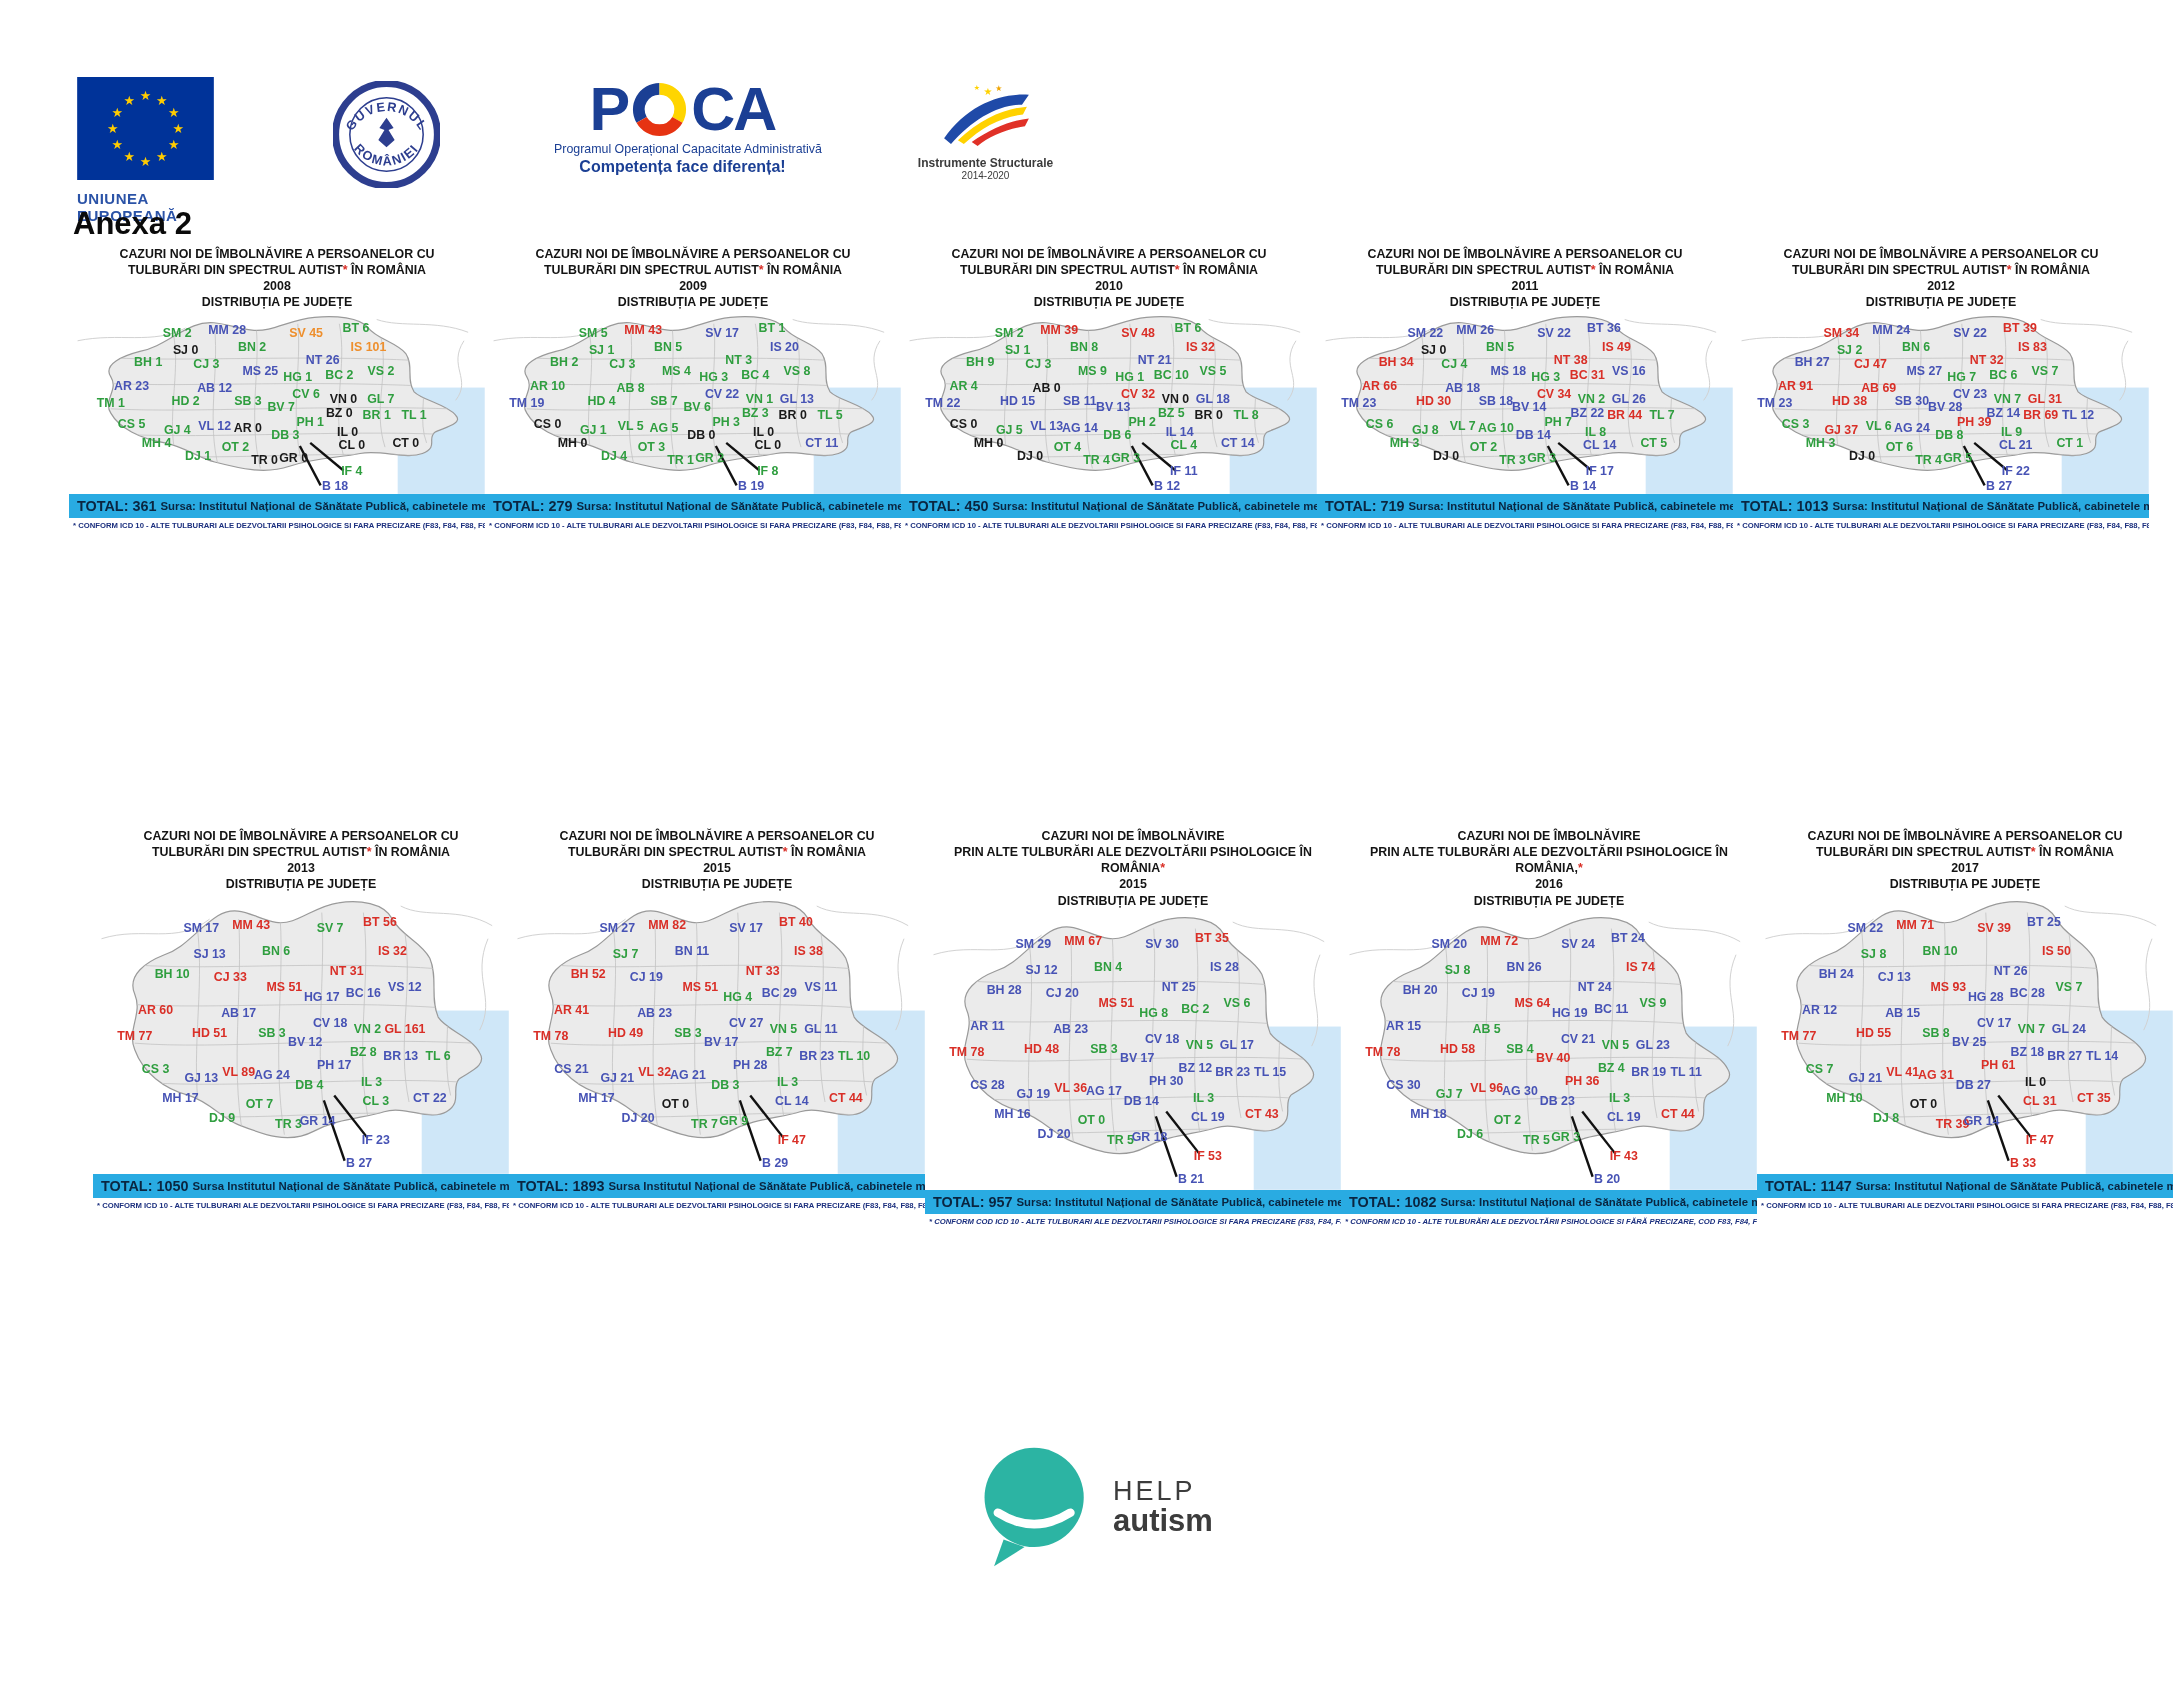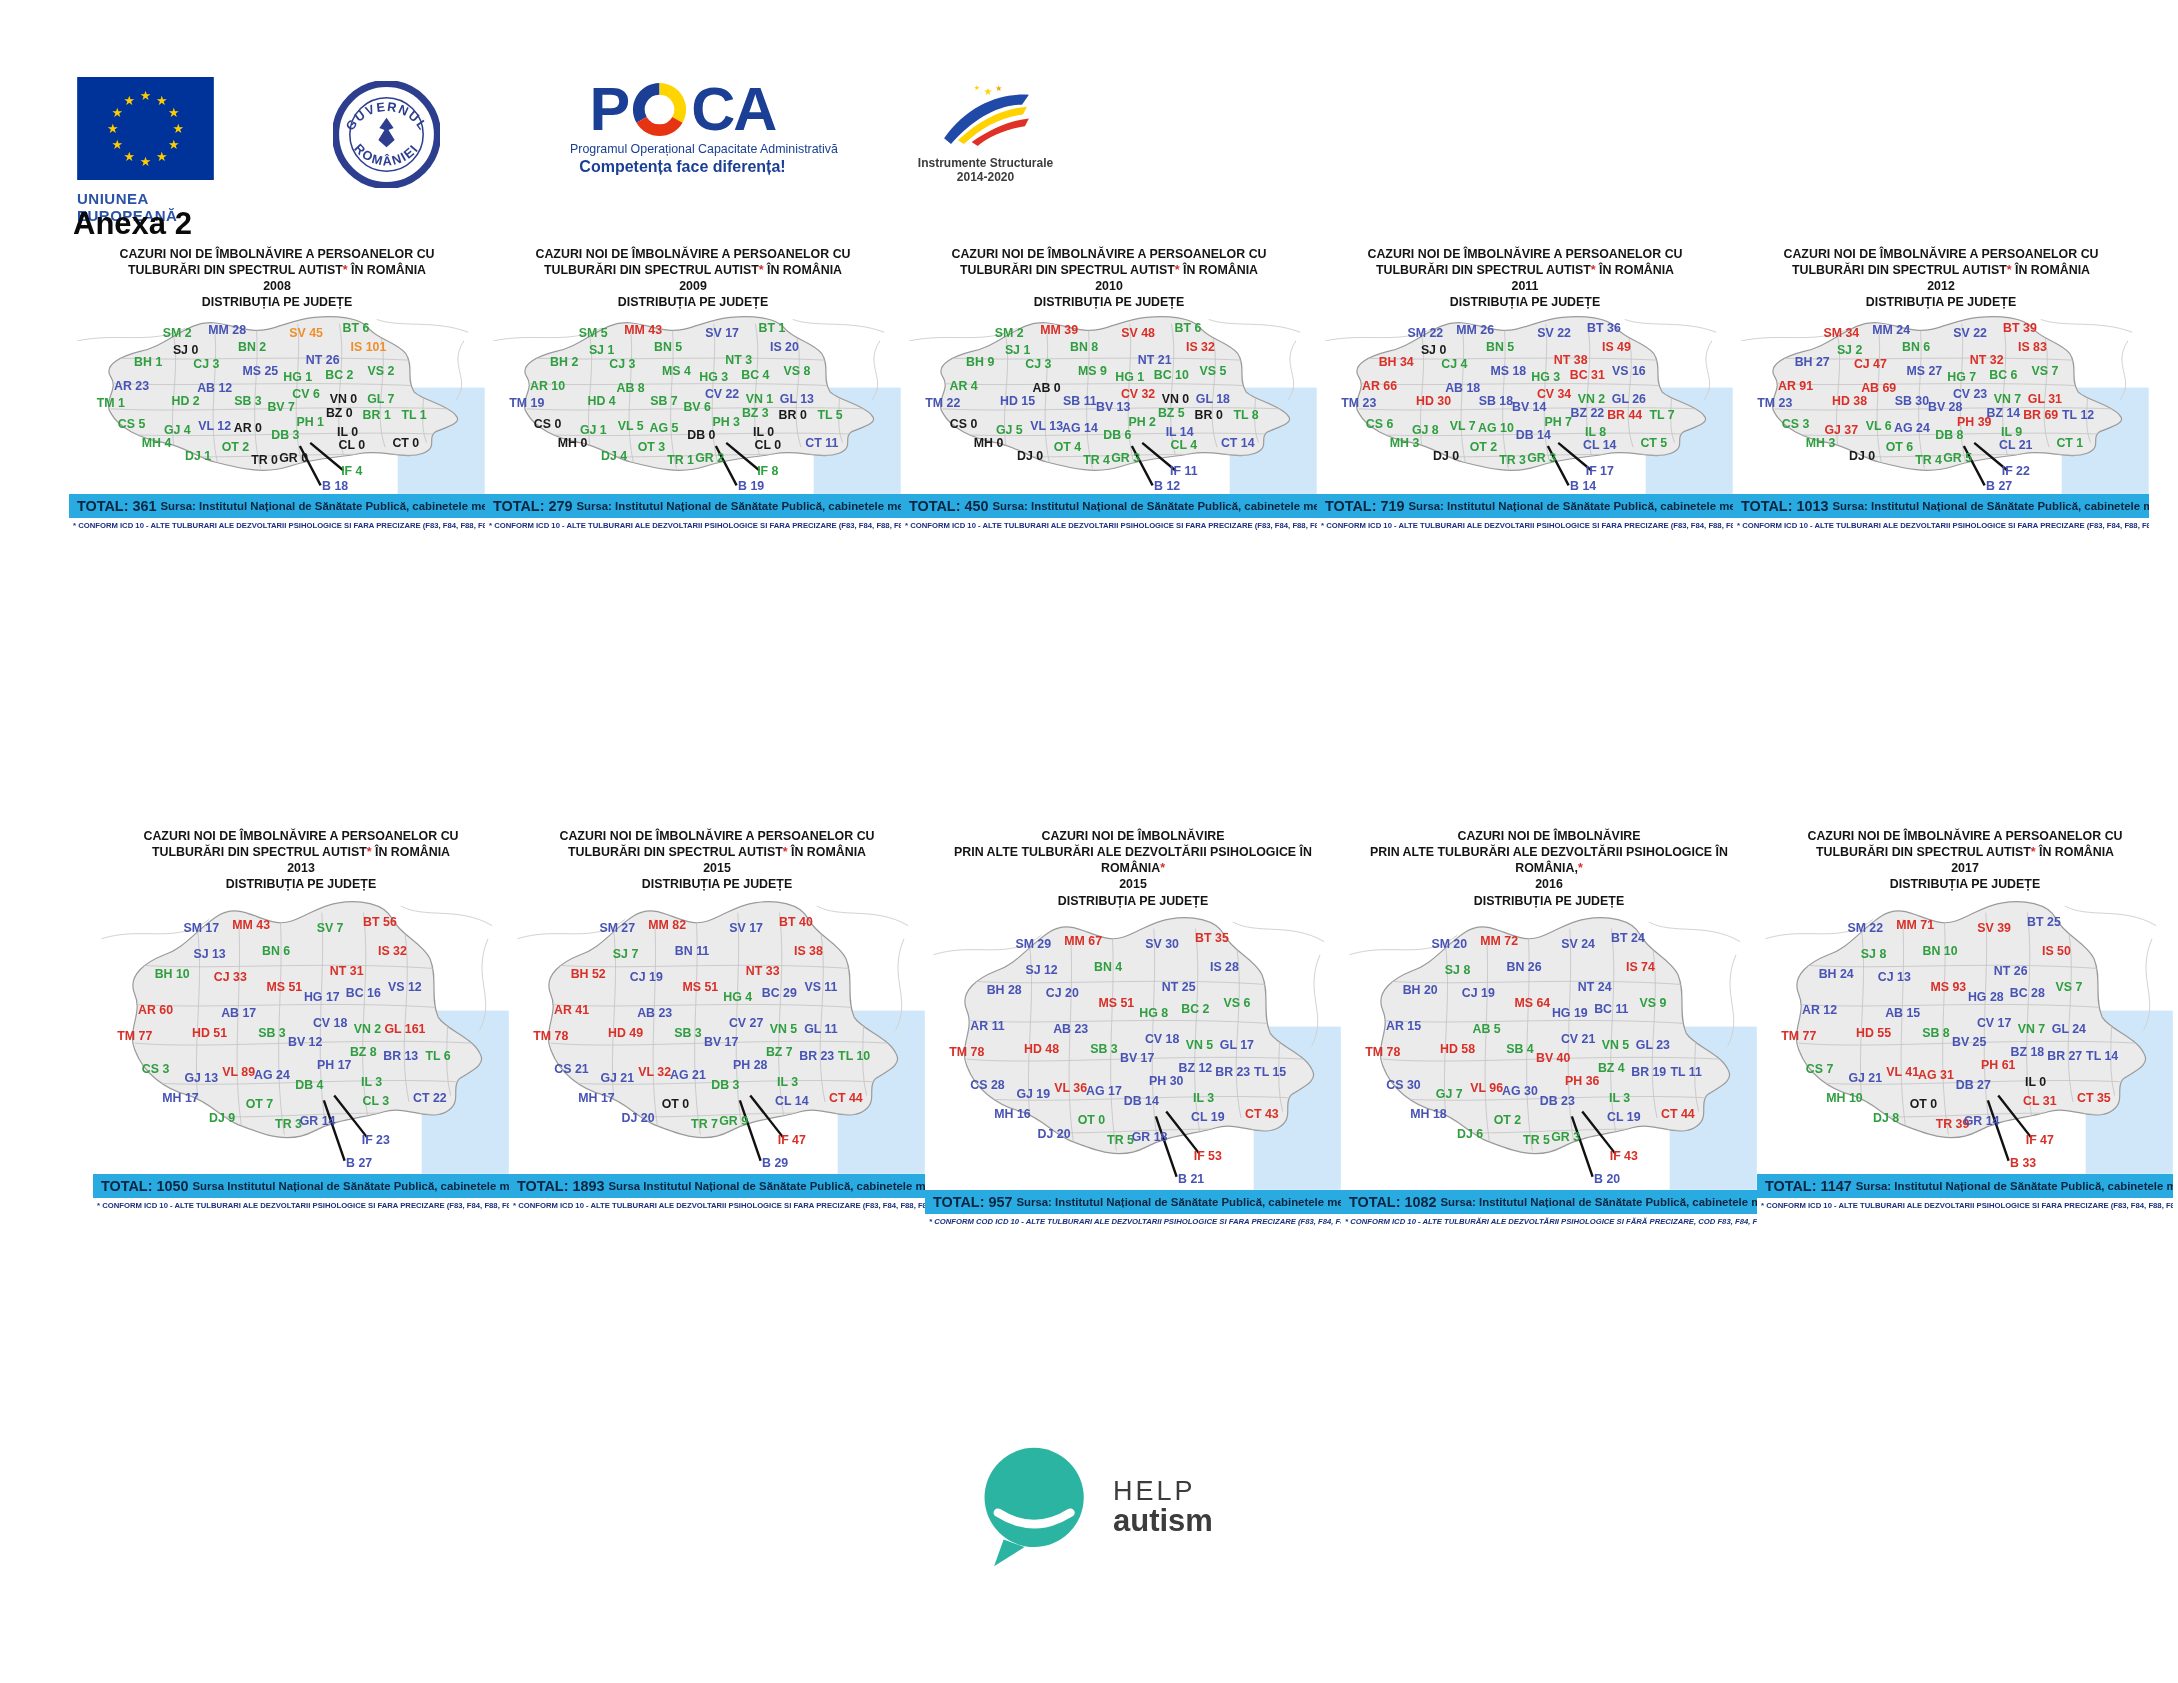--- a/index.html
+++ b/index.html
@@ -6,25 +6,25 @@
   body{width:2178px;height:1683px;position:relative;font-family:"Liberation Sans",sans-serif;overflow:hidden;}
 
   
   .hdr{position:absolute;}
   #eu-logo{left:77px;top:77px;width:168px;text-align:left;}
   #eu-label{color:#2b53a7;font-weight:bold;font-size:15px;margin-top:6px;letter-spacing:0.5px;}
   #gov-logo{left:333px;top:81px;}
   #poca-logo{left:554px;top:79px;width:257px;text-align:center;}
   .poca-row{display:flex;align-items:center;justify-content:center;}
   .poca-letter{font-size:61px;font-weight:bold;color:#1b3f94;line-height:1;letter-spacing:-2px;font-family:"Liberation Sans",sans-serif;}
-  #poca-line1{color:#1b3f94;font-size:12.4px;margin-top:2px;white-space:nowrap;margin-left:16px;}
+  #poca-line1{color:#1b3f94;font-size:12.4px;margin-top:2px;white-space:nowrap;}
   #poca-line2{color:#1b3f94;font-size:16px;font-weight:bold;margin-top:2px;}
   #struct-logo{left:911px;top:81px;width:149px;text-align:center;}
   #struct-line1{font-size:12px;font-weight:bold;color:#3c3c3c;margin-top:2px;}
-  #struct-line2{font-size:12px;font-weight:bold;color:#3c3c3c;}
+  #struct-line2{font-size:10px;font-weight:normal;color:#3c3c3c;}
 
   
   #annex-title{position:absolute;left:73px;top:206px;font-size:31px;font-weight:bold;color:#0a0a0a;}
 
   
   .maps-row{position:absolute;display:flex;}
   #row1{left:69px;top:246px;}
   #row2{left:93px;top:828px;}
   .panel{width:416px;flex:0 0 416px;position:relative;}
   .titles{text-align:center;font-weight:bold;font-size:12.4px;line-height:1.3;color:#141414;min-height:65px;padding:0 6px;box-sizing:border-box;}

